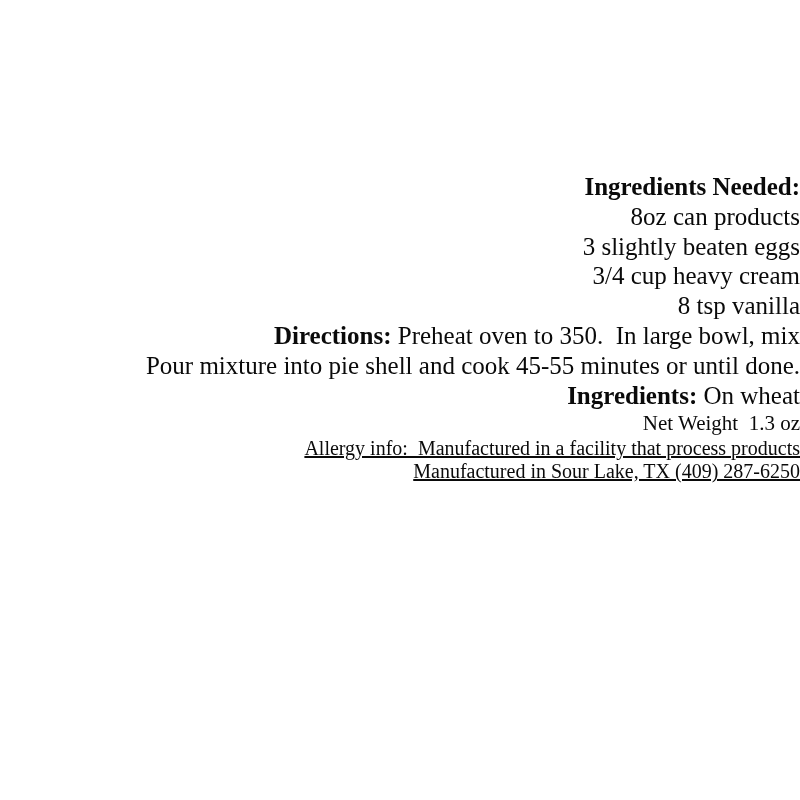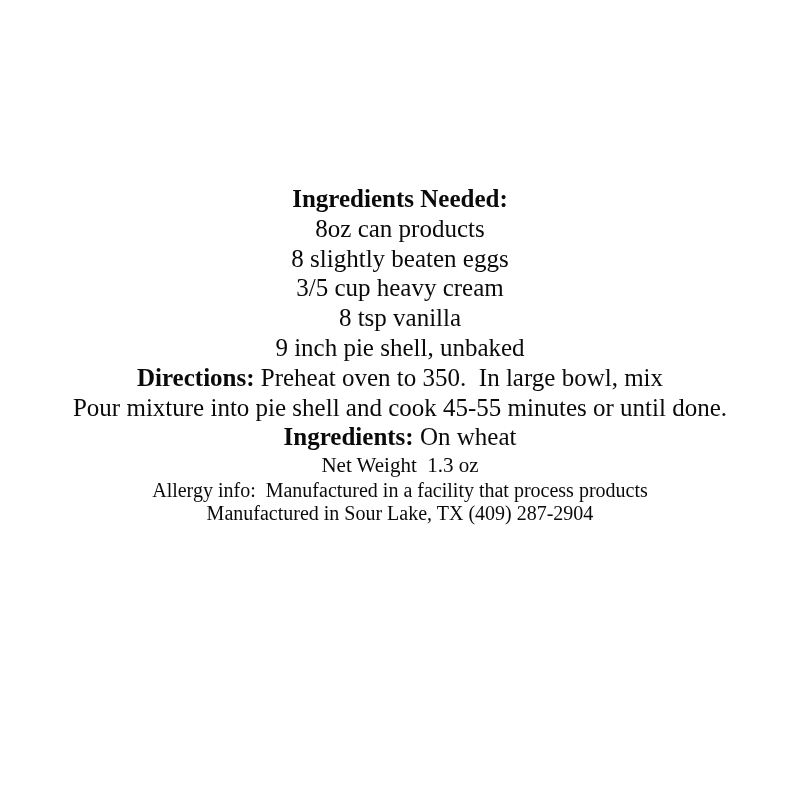--- a/index.html
+++ b/index.html
@@ -10,68 +10,68 @@
   body {
     width: 800px;
     height: 800px;
     position: relative;
     overflow: hidden;
     font-family: "Liberation Serif", "DejaVu Serif", serif;
     color: #0a0a0a;
   }
   .label-block {
     position: absolute;
-    top: 184px;
+    top: 172px;
     left: 0;
     width: 800px;
-    text-align: center;
+    text-align: right;
   }
   .line {
     white-space: pre-wrap; 
   }
   .line.main {
     font-size: 25px;
     line-height: 29.8px;
   }
   .line.sub {
     font-size: 21px;
     line-height: 27px;
   }
   .line.small {
     font-size: 20px;
     line-height: 23px;
+    text-decoration: underline;
   }
   .bold {
     font-weight: bold;
   }
 </style>
 </head>
 <body>
 
 <div class="label-block">
 
   <div class="line main bold">Ingredients Needed:</div>
 
   <div class="line main">8oz can products</div>
 
-  <div class="line main">8 slightly beaten eggs</div>
+  <div class="line main">3 slightly beaten eggs</div>
 
-  <div class="line main">3/5 cup heavy cream</div>
+  <div class="line main">3/4 cup heavy cream</div>
 
   <div class="line main">8 tsp vanilla</div>
 
-  <div class="line main">9 inch pie shell, unbaked</div>
 
   <div class="line main"><span class="bold">Directions:</span><span> Preheat oven to 350.  In large bowl, mix</span></div>
 
 
   <div class="line main">Pour mixture into pie shell and cook 45-55 minutes or until done.</div>
 
   <div class="line main"><span class="bold">Ingredients:</span><span> On wheat</span></div>
 
   <div class="line sub">Net Weight  1.3 oz</div>
 
   <div class="line small">Allergy info:  Manufactured in a facility that process products</div>
 
 
-  <div class="line small">Manufactured in Sour Lake, TX (409) 287-2904</div>
+  <div class="line small">Manufactured in Sour Lake, TX (409) 287-6250</div>
 
 </div>
 
 </body></html>

